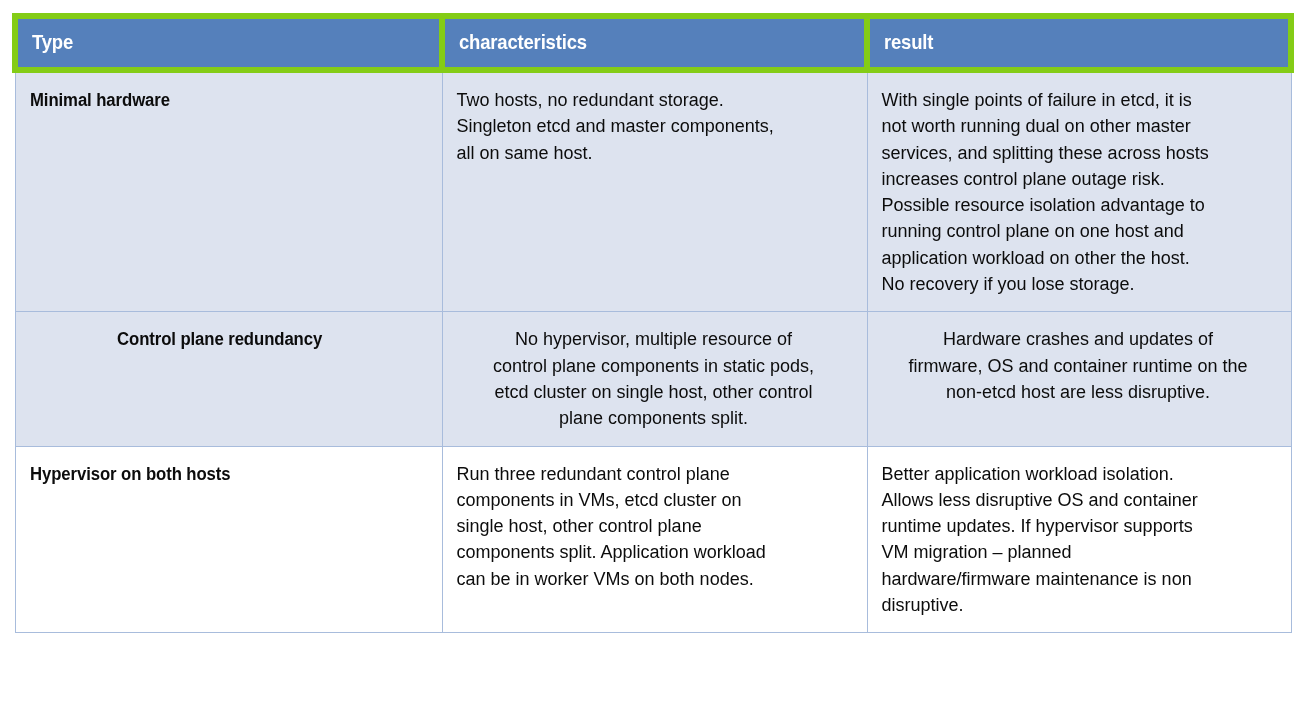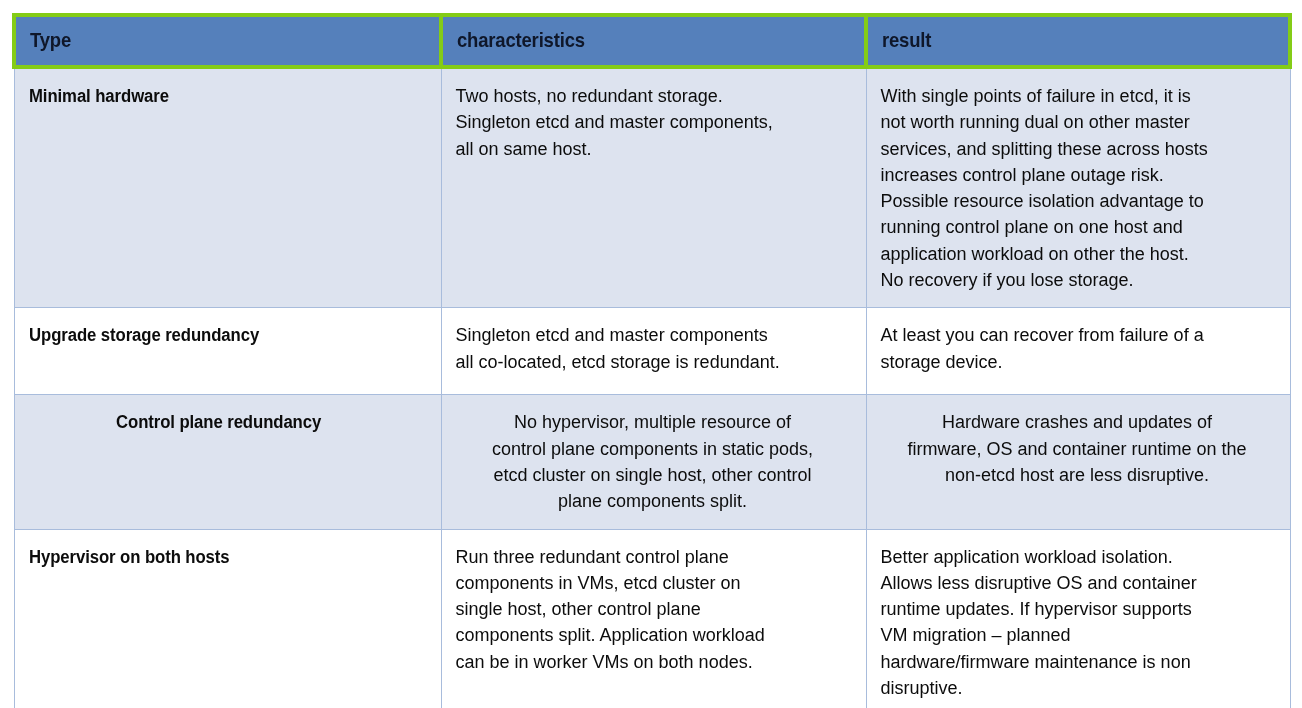--- a/index.html
+++ b/index.html
@@ -25,30 +25,30 @@
     border-collapse: collapse;
     table-layout: fixed;
     border: 1px solid #9bb2d6;
   }
   col.col-type   { width: 427px; }
   col.col-char   { width: 425px; }
   col.col-result { width: 424px; }
 
   thead th {
     background: #5580bb;
-    color: #0f172a;
+    color: #ffffff;
     text-align: left;
     vertical-align: middle;
     font-size: 21px;
     font-weight: bold;
     font-stretch: condensed;
     letter-spacing: -0.2px;
     padding: 11px 14px 13px 14px;
     height: 24px;
-    border: 4px solid #84cc16;
+    border: 6px solid #84cc16;
     font-family: "Liberation Sans Narrow", "Liberation Sans", "DejaVu Sans Condensed", sans-serif;
     transform-origin: left center;
   }
   thead th .hdr-inner {
     display: inline-block;
     transform: scaleX(0.88);
     transform-origin: left center;
   }
 
   tbody td {
@@ -105,27 +105,20 @@
 all on same host.</td>
         <td class="body-cell">With single points of failure in etcd, it is
 not worth running dual on other master
 services, and splitting these across hosts
 increases control plane outage risk.
 Possible resource isolation advantage to
 running control plane on one host and
 application workload on other the host.
 No recovery if you lose storage.</td>
       </tr>
-      <tr class="plain r1">
-        <td class="type-cell"><span class="tc-inner">Upgrade storage redundancy</span></td>
-        <td class="body-cell">Singleton etcd and master components
-all co-located, etcd storage is redundant.</td>
-        <td class="body-cell">At least you can recover from failure of a
-storage device.</td>
-      </tr>
       <tr class="shaded r2">
         <td class="type-cell"><span class="tc-inner">Control plane redundancy</span></td>
         <td class="body-cell">No hypervisor, multiple resource of
 control plane components in static pods,
 etcd cluster on single host, other control
 plane components split.</td>
         <td class="body-cell">Hardware crashes and updates of
 firmware, OS and container runtime on the
 non-etcd host are less disruptive.</td>
       </tr>

